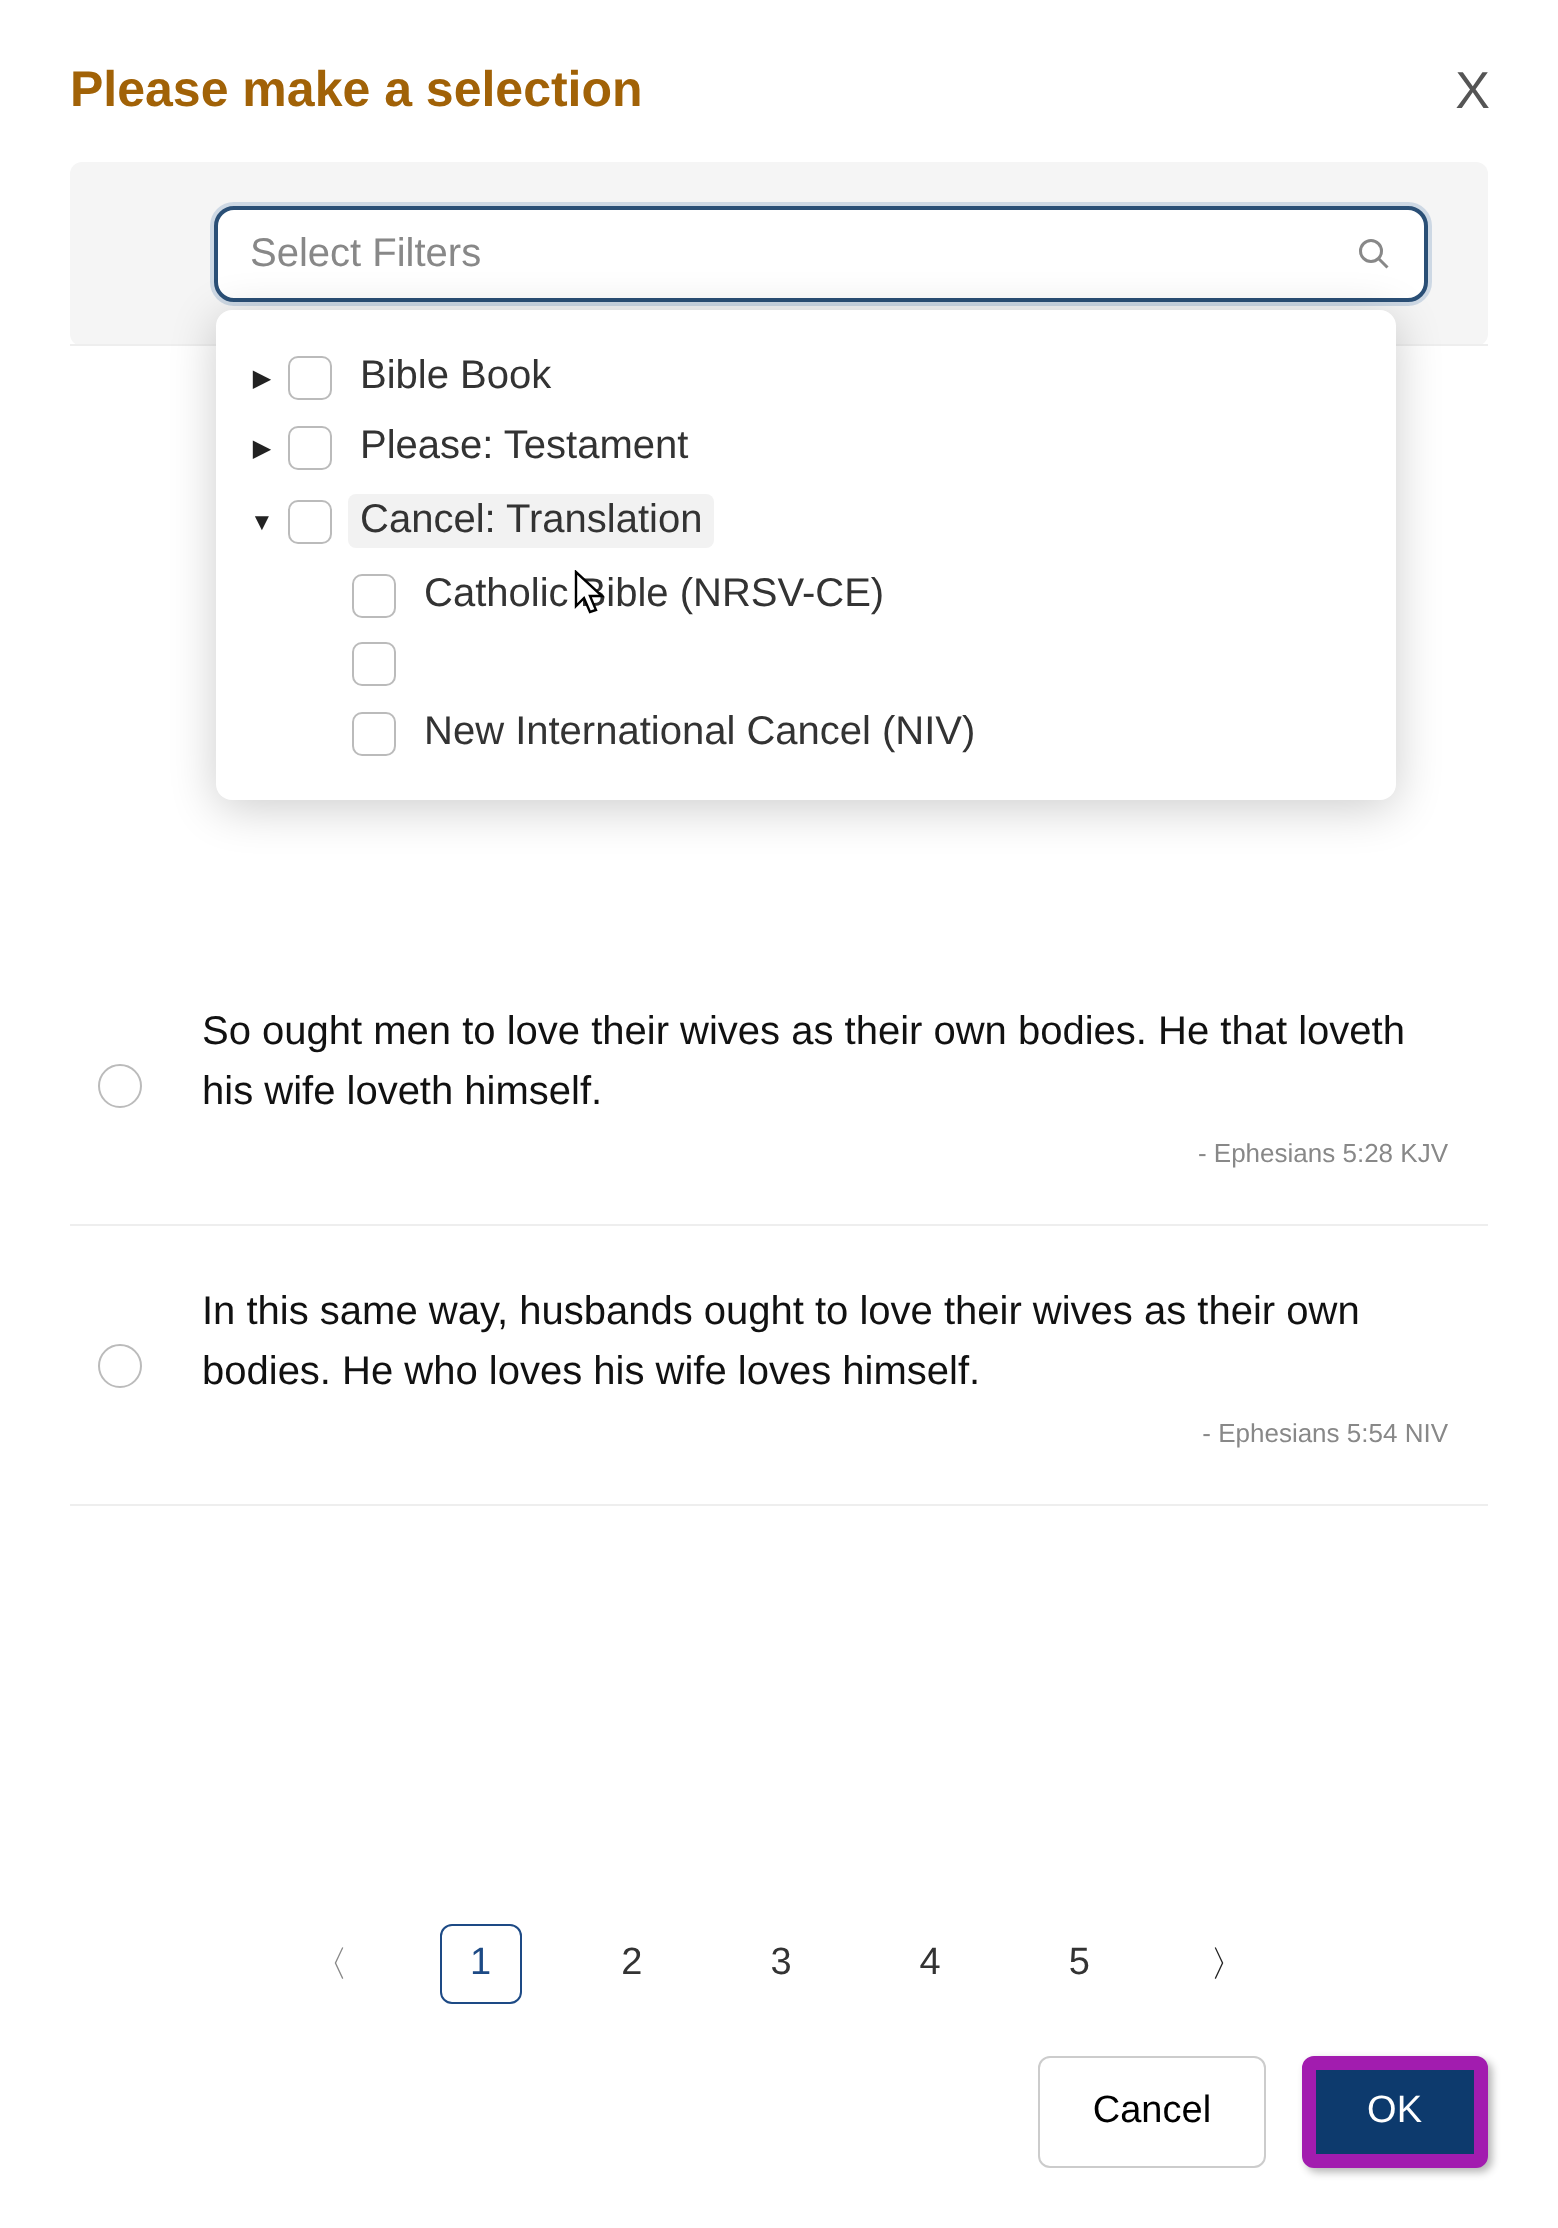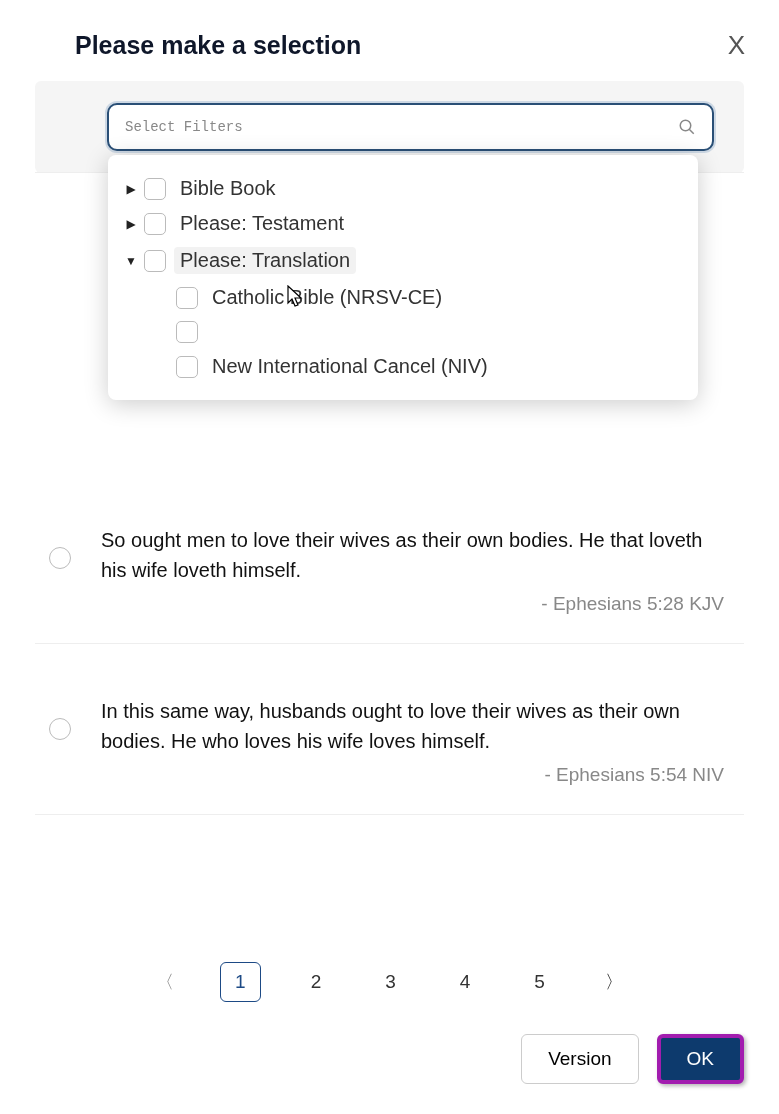--- a/index.html
+++ b/index.html
@@ -14,22 +14,21 @@
 
     .dialog-header {
       display: flex;
       justify-content: space-between;
       align-items: center;
       padding: 30px 30px 10px 35px;
     }
     .dialog-title {
       font-size: 25px;
       font-weight: 600;
-      color: #0f172a;
-      margin-left: 40px;
+      color: #a16207;
     }
     .close-x {
       font-size: 26px;
       color: #555;
       cursor: pointer;
       font-weight: 300;
       padding: 0 4px;
     }
 
     .filter-bar {
@@ -44,26 +43,25 @@
       border-radius: 10px;
       background: #fff;
       height: 48px;
       display: flex;
       align-items: center;
       box-shadow: 0 0 0 2px rgba(86, 130, 180, 0.25);
     }
     .filter-input {
       border: none;
       outline: none;
-      font-size: 14px;
+      font-size: 20px;
       color: #4c1d95;
       padding: 0 16px;
       flex: 1;
       background: transparent;
-      font-family: Liberation Mono, monospace;
     }
     .filter-input::placeholder { color: #888; }
     .search-icon {
       width: 18px; height: 18px;
       margin-right: 16px;
       color: #888;
     }
 
     .dropdown-panel {
       position: absolute;
@@ -136,30 +134,30 @@
       border-bottom: 1px solid #eee;
       padding: 28px 20px 28px 14px;
       gap: 30px;
     }
     .radio {
       width: 22px; height: 22px;
       border: 1.5px solid #bbb;
       border-radius: 50%;
       flex-shrink: 0;
     }
-    .verse-content { flex: 1; margin-top: 24px; }
+    .verse-content { flex: 1; }
     .verse-text {
       font-size: 20px;
       color: #111;
       line-height: 1.5;
     }
     .verse-ref {
       text-align: right;
       color: #888;
-      font-size: 19px;
+      font-size: 13px;
       margin-top: 8px;
     }
     .spacer-rows { height: 300px; }
 
     .list-scroller::-webkit-scrollbar { width: 17px; background: #f5f5f5; }
     .list-scroller::-webkit-scrollbar-thumb { background: #ccc; border-radius: 2px; }
     .list-scroller::-webkit-scrollbar-button {
       height: 17px; background: #f5f5f5; border: 1px solid #ddd;
     }
 
@@ -202,21 +200,21 @@
       font-size: 19px;
       padding: 10px 26px;
       border-radius: 6px;
       cursor: pointer;
       border: 1px solid #ccc;
       background: #fff;
     }
     .btn.primary {
       background: #0d3a6d;
       color: #fff;
-      border: 4px solid #a21caf;
+      border: 7px solid #a21caf;
       box-shadow: 2px 2px 4px rgba(0,0,0,0.3);
     }
   </style>
 </head>
 <body>
 
 <div class="dialog-header">
   <div class="dialog-title">Please make a selection</div>
   <div class="close-x">X</div>
 </div>
@@ -259,21 +257,21 @@
     <span class="tree-label">Bible Book</span>
   </div>
   <div class="tree-row">
     <span class="caret">▶</span>
     <span class="checkbox"></span>
     <span class="tree-label">Please: Testament</span>
   </div>
   <div class="tree-row">
     <span class="caret">▼</span>
     <span class="checkbox"></span>
-    <span class="tree-label hovered">Please: Translation</span>
+    <span class="tree-label hovered">Cancel: Translation</span>
   </div>
   <div class="tree-row child">
     <span class="checkbox"></span>
     <span class="tree-label">Catholic Bible (NRSV-CE)</span>
   </div>
   <div class="tree-row child">
     <span class="checkbox"></span>
   </div>
   <div class="tree-row child">
     <span class="checkbox"></span>
@@ -289,15 +287,15 @@
   <span class="page-arrow">〈</span>
   <span class="page-num current">1</span>
   <span class="page-num">2</span>
   <span class="page-num">3</span>
   <span class="page-num">4</span>
   <span class="page-num">5</span>
   <span class="page-arrow active">〉</span>
 </div>
 
 <div class="footer-buttons">
-  <button class="btn">Version</button>
+  <button class="btn">Cancel</button>
   <button class="btn primary">OK</button>
 </div>
 
 </body></html>

